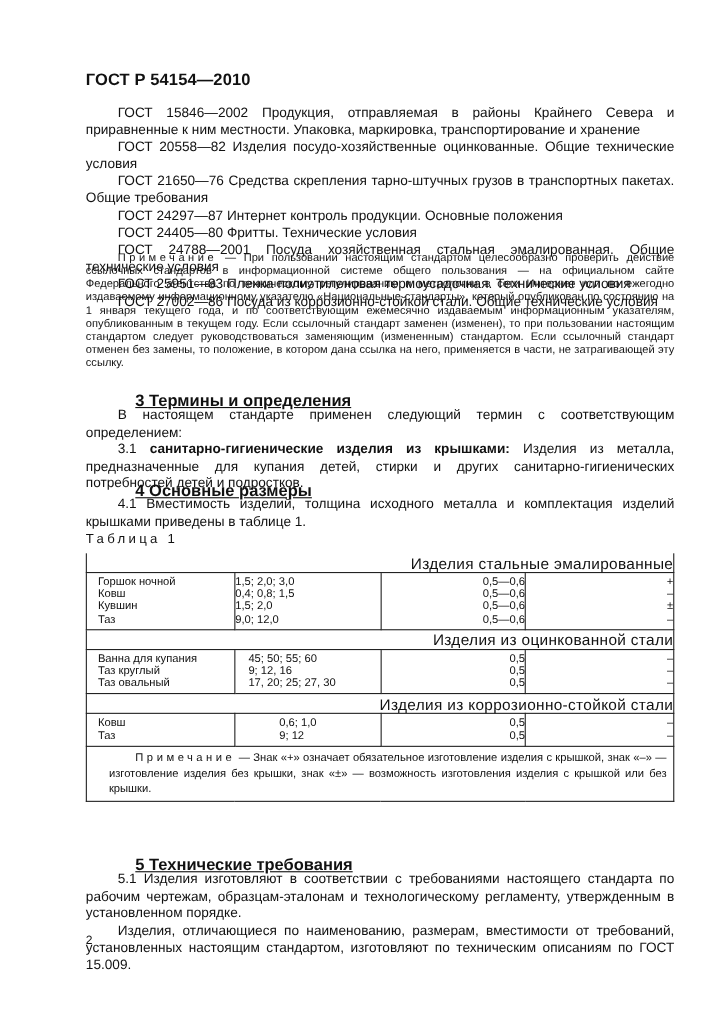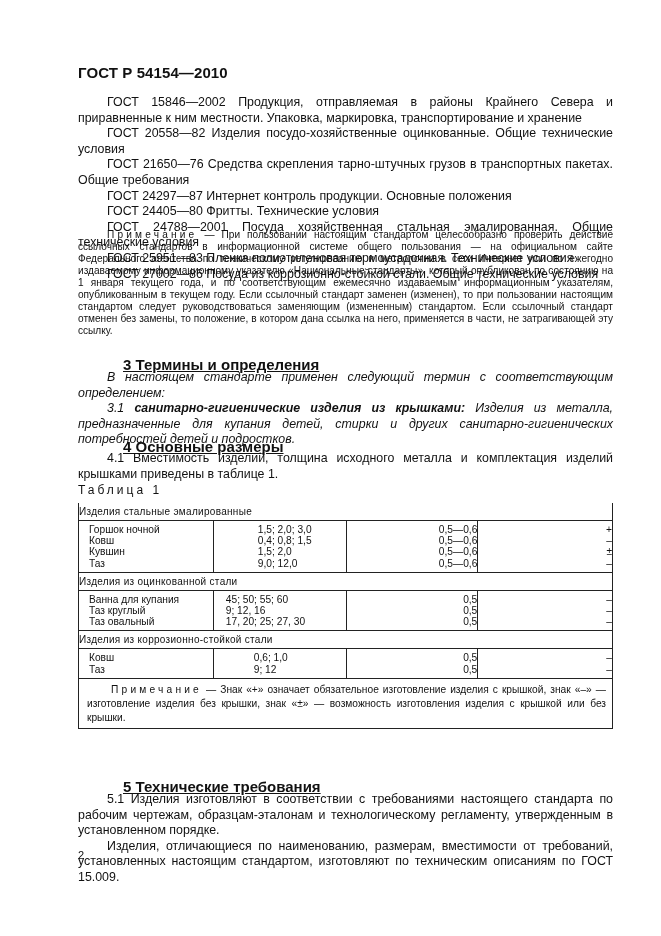--- a/index.html
+++ b/index.html
@@ -12,21 +12,21 @@
   .refs p { margin:0; }
   .note { position:absolute; top:229px; left:0; width:535px; font-size:10.1px; line-height:12px; text-align:justify; text-indent:29px; margin:0; }
   .spaced { letter-spacing:3.2px; }
   .h2 { position:absolute; left:29px; font-weight:bold; font-size:15px; margin:16px;text-decoration:underline; }
   .sec { position:absolute; left:0; width:535px; }
   .sec p { margin:0; }
   .tcap { position:absolute; top:483px; left:0; font-size:12px; letter-spacing:3px; }
   table.t1 { position:absolute; top:503px; left:0; width:535px; border-collapse:collapse; font-size:10.2px; }
   table.t1 td { border-left:1.2px solid #222; border-right:1.2px solid #222; padding:0; vertical-align:top; }
   table.t1 tr.head td { border-top:1.2px solid #222; border-bottom:2.6px solid #111; height:34px; vertical-align:middle; text-align:center; line-height:13px; }
-  table.t1 tr.grp td { border-bottom:1.2px solid #222; text-align:left; height:17px; vertical-align:middle; font-size:10px; letter-spacing:0.3px; }
+  table.t1 tr.grp td { border-bottom:1.2px solid #222; text-align:right; height:17px; vertical-align:middle; font-size:14px; letter-spacing:0.3px; }
   table.t1 tr.body td { border-bottom:1.2px solid #222; padding:3px 0 3px 0; line-height:11.2px; }
   table.t1 tr.foot td { border-bottom:1.2px solid #222; padding:4px 0 3px 0; line-height:14px; text-align:justify; }
   .cell-l { padding-left:10px !important; }
   .c { text-align:right; }
   .row-line { display:block; }
   .pno { position:absolute; top:849px; left:0; font-size:11px; }
 </style>
 </head>
 <body>
 
@@ -41,21 +41,21 @@
     <p class="ind"><span>ГОСТ  24297—87</span> <span>Интернет контроль продукции. Основные положения</span></p>
     <p class="ind"><span>ГОСТ  24405—80</span> <span>Фритты. Технические условия</span></p>
     <p class="ind"><span>ГОСТ  24788—2001</span> <span>Посуда хозяйственная стальная эмалированная. Общие технические условия</span></p>
     <p class="ind"><span>ГОСТ  25951—83</span> <span>Пленка полиэтиленовая термоусадочная. Технические условия</span></p>
     <p class="ind"><span>ГОСТ  27002—86</span> <span>Посуда из коррозионно-стойкой стали. Общие технические условия</span></p>
   </div>
 
   <p class="note"><span class="spaced">Примечание</span> <span>— При пользовании настоящим стандартом целесообразно проверить действие ссылочных стандартов в информационной системе общего пользования — на официальном сайте Федерального агентства по техническому регулированию и метрологии в сети Интернет или по ежегодно издаваемому информационному указателю «Национальные стандарты», который опубликован по состоянию на 1 января текущего года, и по соответствующим ежемесячно издаваемым информационным указателям, опубликованным в текущем году. Если ссылочный стандарт заменен (изменен), то при пользовании настоящим стандартом следует руководствоваться заменяющим (измененным) стандартом. Если ссылочный стандарт отменен без замены, то положение, в котором дана ссылка на него, применяется в части, не затрагивающей эту ссылку.</span></p>
 
   <h2 class="h2" style="top:340px;">3  Термины и определения</h2>
-  <div class="sec txt" style="top:370px;font-style:italic;">
+  <div class="sec txt" style="top:370px;">
     <p class="ind">В настоящем стандарте применен следующий термин с соответствующим определением:</p>
     <p class="ind"><span>3.1</span>  <b>санитарно-гигиенические изделия из крышками:</b><span> Изделия из металла, предназначенные для купания детей, стирки и других санитарно-гигиенических потребностей детей и подростков.</span></p>
   </div>
 
   <h2 class="h2" style="top:422px;">4  Основные размеры</h2>
   <div class="sec txt" style="top:451px;">
     <p class="ind">4.1  Вместимость изделий, толщина исходного металла и комплектация изделий крышками приведены в таблице 1.</p>
   </div>
   <div class="tcap">Таблица 1</div>
 
@@ -71,21 +71,21 @@
     <tr class="grp">
       <td colspan="4">Изделия стальные эмалированные</td>
     </tr>
     <tr class="body">
       <td class="cell-l">
         <span class="row-line">Горшок ночной</span>
         <span class="row-line">Ковш</span>
         <span class="row-line">Кувшин</span>
         <span class="row-line">Таз</span>
       </td>
-      <td style="padding-left:44px;margin-left:32px;">
+      <td style="margin-left:32px;">
         <span class="row-line">1,5; 2,0; 3,0</span>
         <span class="row-line">0,4; 0,8; 1,5</span>
         <span class="row-line">1,5; 2,0</span>
         <span class="row-line">9,0; 12,0</span>
       </td>
       <td class="c">
         <span class="row-line">0,5—0,6</span>
         <span class="row-line">0,5—0,6</span>
         <span class="row-line">0,5—0,6</span>
         <span class="row-line">0,5—0,6</span>
@@ -140,21 +140,21 @@
         <span class="row-line">0,5</span>
         <span class="row-line">0,5</span>
       </td>
       <td class="c">
         <span class="row-line">–</span>
         <span class="row-line">–</span>
       </td>
     </tr>
 
     <tr class="foot">
-      <td colspan="4" style="padding-left:8px; padding-right:6px; text-indent:24px;"><span class="spaced">Примечание</span> <span>— Знак «+» означает обязательное изготовление изделия с крышкой, знак «–» — изготовление изделия без крышки, знак «±» — возможность изготовления изделия с крышкой или без крышки.</span></td>
+      <td colspan="4" style="padding-left:20px; padding-right:6px; text-indent:24px;"><span class="spaced">Примечание</span> <span>— Знак «+» означает обязательное изготовление изделия с крышкой, знак «–» — изготовление изделия без крышки, знак «±» — возможность изготовления изделия с крышкой или без крышки.</span></td>
     </tr>
   </tbody>
     </table>
 
   <h2 class="h2" style="top:762px;">5  Технические требования</h2>
   <div class="sec txt" style="top:792px;">
     <p class="ind">5.1  Изделия изготовляют в соответствии с требованиями настоящего стандарта по рабочим чертежам, образцам-эталонам и технологическому регламенту, утвержденным в установленном порядке.</p>
     <p class="ind">Изделия, отличающиеся по наименованию, размерам, вместимости от требований, установленных настоящим стандартом, изготовляют по техническим описаниям по ГОСТ 15.009.</p>
   </div>
 

